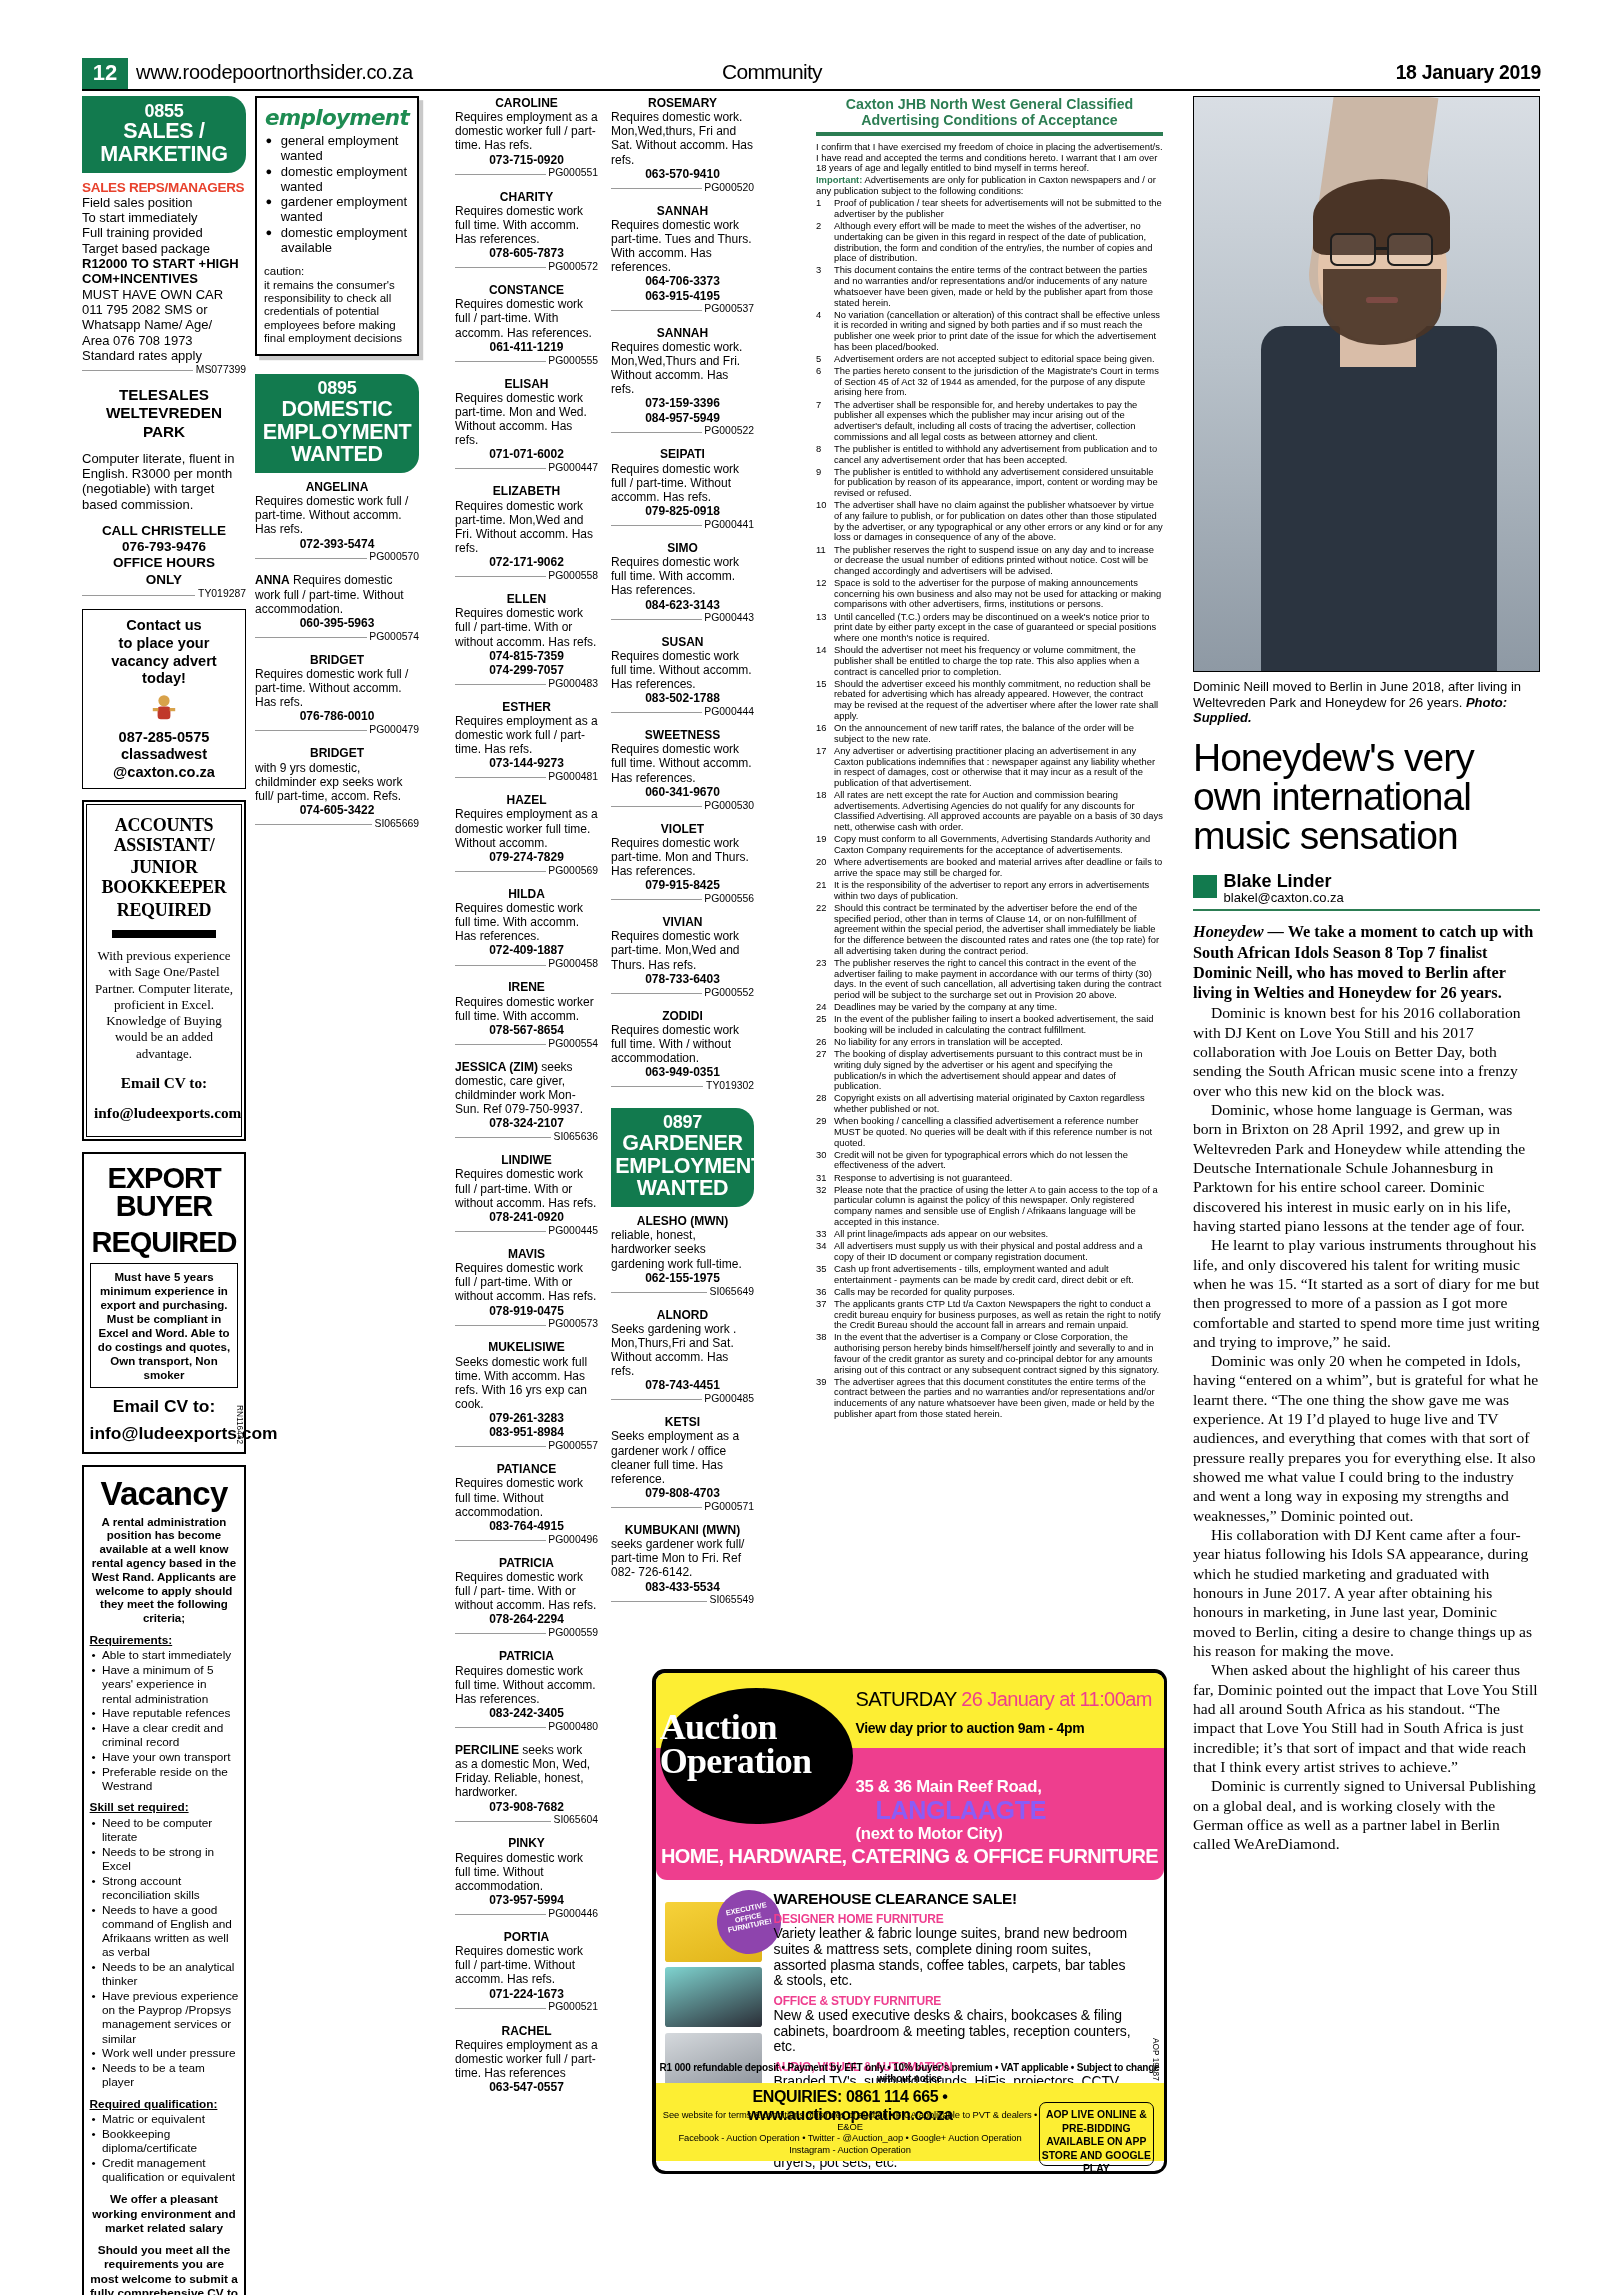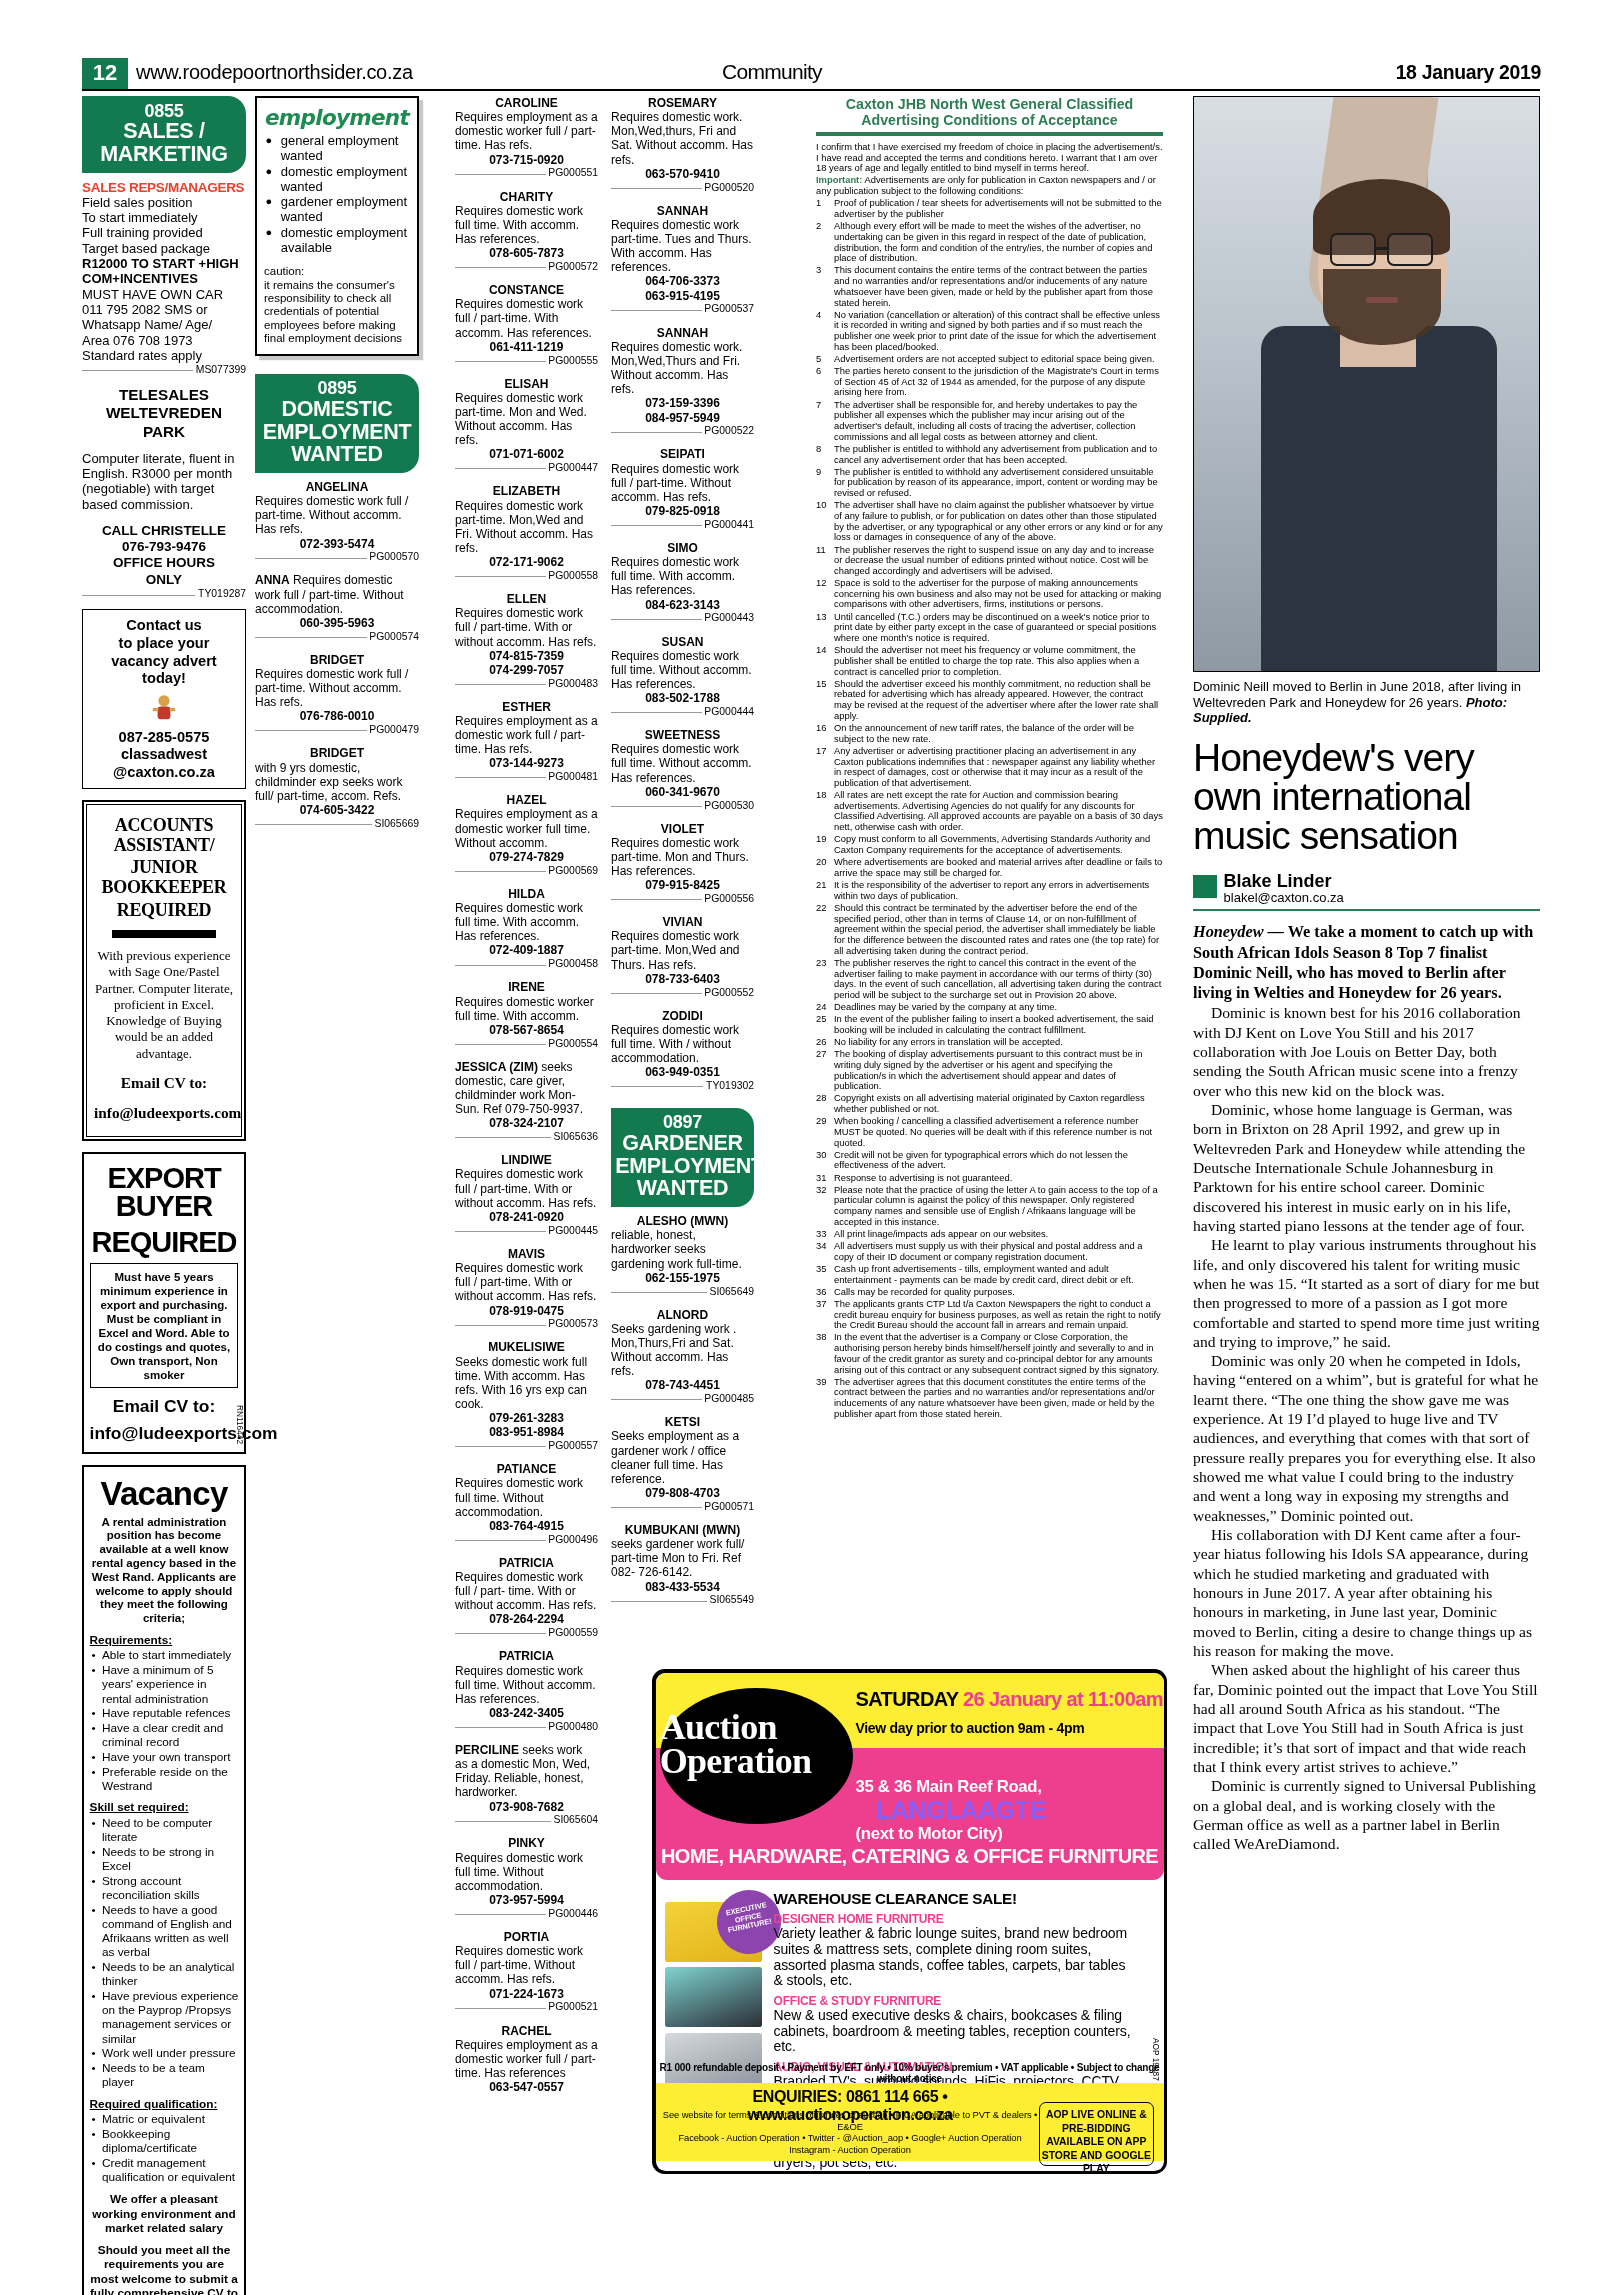--- a/index.html
+++ b/index.html
@@ -115,21 +115,21 @@
   .auction { position:absolute; left:652px; top:1669px; width:515px; height:505px;
      background:#000; border-radius:12.5px; padding:3.5px;}
   .auc-in { position:relative; width:100%; height:100%; background:#fff; border-radius:9.7px; overflow:hidden;}
   .auc-yellow { position:absolute; left:0; top:0; width:100%; height:75px; background:#fdee33;}
   .auc-pink { position:absolute; left:0; top:75px; width:100%; height:96px; background:#ee3e8e;}
   .auc-pink2 { position:absolute; left:0; top:171px; width:100%; height:36px; background:#ee3e8e; border-radius:0 0 11px 11px;}
   .auc-logo { position:absolute; left:4.2px; top:15.3px; width:193px; height:136px;
     background:#000; border-radius:50%; color:#fff; 
     font-family:"Liberation Serif", serif; font-weight:bold; font-size:36px; line-height:0.96;
     padding-top:22px; letter-spacing:-0.7px;}
-  .auc-date { position:absolute; left:200px; top:15.3px; font-size:20px; font-weight:bold; letter-spacing:-0.6px;}
+  .auc-date { position:absolute; left:200px; top:15.3px; font-size:20px; font-weight:normal; letter-spacing:-0.6px;}
   .auc-date .pink { color:#ee3e8e; }
   .auc-view { position:absolute; left:200px; top:47px; font-size:14px; font-weight:bold; letter-spacing:-0.3px;}
   .auc-addr { position:absolute; left:200px; top:104px; color:#fff; font-size:16.7px; font-weight:bold; line-height:1.15; letter-spacing:-0.3px;}
   .auc-addr .yell { color:#8b5cf6; font-size:25px;padding-left:20px;}
   .auc-cats { position:absolute; left:0; top:172px; width:100%; text-align:center;
      color:#fff; font-weight:bold; font-size:20px; letter-spacing:-0.6px;}
   .auc-body { position:absolute; left:118px; top:217px; width:361px;}
   .auc-body h4 { margin:0; font-size:15.3px; font-weight:bold; letter-spacing:-0.3px;}
   .auc-body h5 { margin:4.9px 0 0; font-size:12px; color:#ee3e8e; font-weight:bold; letter-spacing:-0.2px;}
   .auc-body p { margin:0; font-size:14px; line-height:1.12; letter-spacing:-0.1px;}

